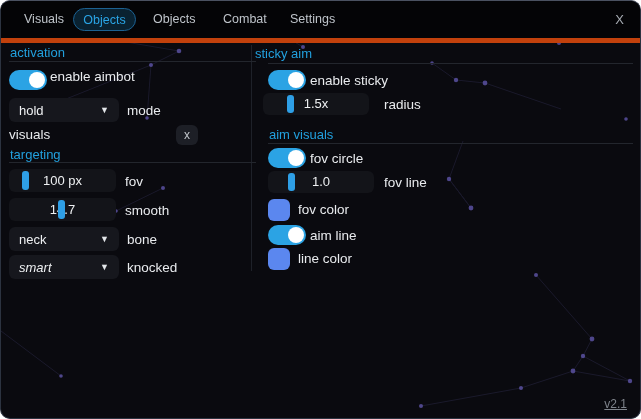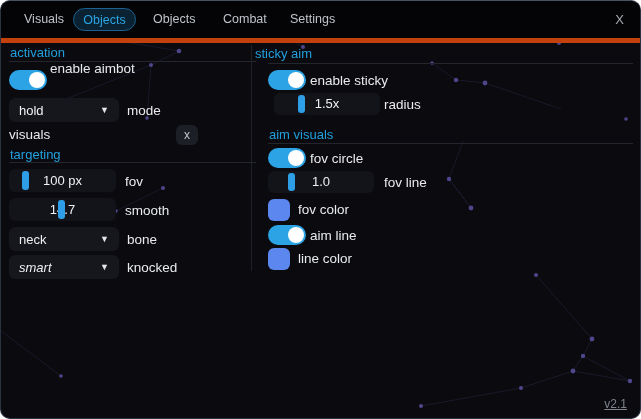--- a/index.html
+++ b/index.html
@@ -108,21 +108,21 @@
   </div>
 
   <div class="v-divider" style="left:250px;top:44px;height:226px;"></div>
 
   <div class="sec-title" style="left:9px;top:44px;">activation</div>
   <div class="h-divider" style="left:8px;top:60px;width:247px;"></div>
 
   <div class="toggle" style="left:8px;top:69px;">
     <div class="knob"></div>
   </div>
-  <div class="lbl" style="left:49px;top:60px;">enable aimbot</div>
+  <div class="lbl" style="left:49px;top:68px;">enable aimbot</div>
 
   <div class="select" style="left:8px;top:97px;">
     <span>hold</span>
     <span class="caret">▼</span>
   </div>
   <div class="lbl" style="left:126px;top:102px;">mode</div>
 
   <div class="lbl" style="left:8px;top:126px;">visuals</div>
   <div class="mini-btn" style="left:175px;top:124px;">x</div>
 
@@ -154,21 +154,21 @@
   <div class="lbl" style="left:126px;top:259px;">knocked</div>
 
   <div class="sec-title" style="left:254px;top:45px;">sticky aim</div>
   <div class="h-divider" style="left:267px;top:62px;width:365px;"></div>
 
   <div class="toggle" style="left:267px;top:69px;">
     <div class="knob"></div>
   </div>
   <div class="lbl" style="left:309px;top:72px;">enable sticky</div>
 
-  <div class="slider" style="left:273px;top:92px;width:106px;height:22px;text-decoration:underline;">
+  <div class="slider" style="left:262px;top:92px;width:106px;height:22px;text-decoration:underline;">
     <div class="sl-value" style="line-height:22px;">1.5x</div>
     <div class="handle" style="left:24px;height:18px;"></div>
   </div>
   <div class="lbl" style="left:383px;top:96px;">radius</div>
 
   <div class="sec-title" style="left:268px;top:126px;">aim visuals</div>
   <div class="h-divider" style="left:267px;top:142px;width:365px;"></div>
 
   <div class="toggle" style="left:267px;top:147px;">
     <div class="knob"></div>

